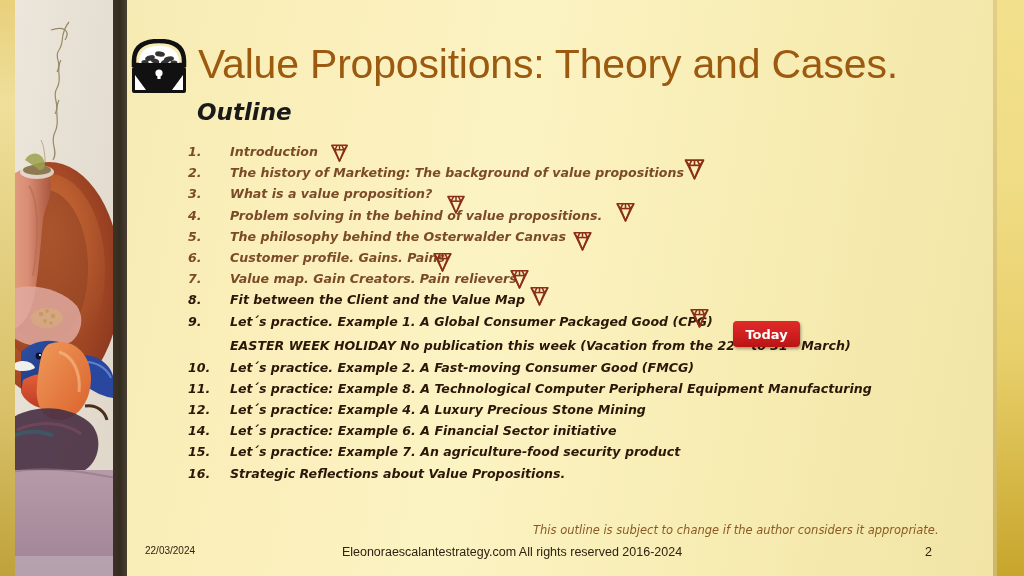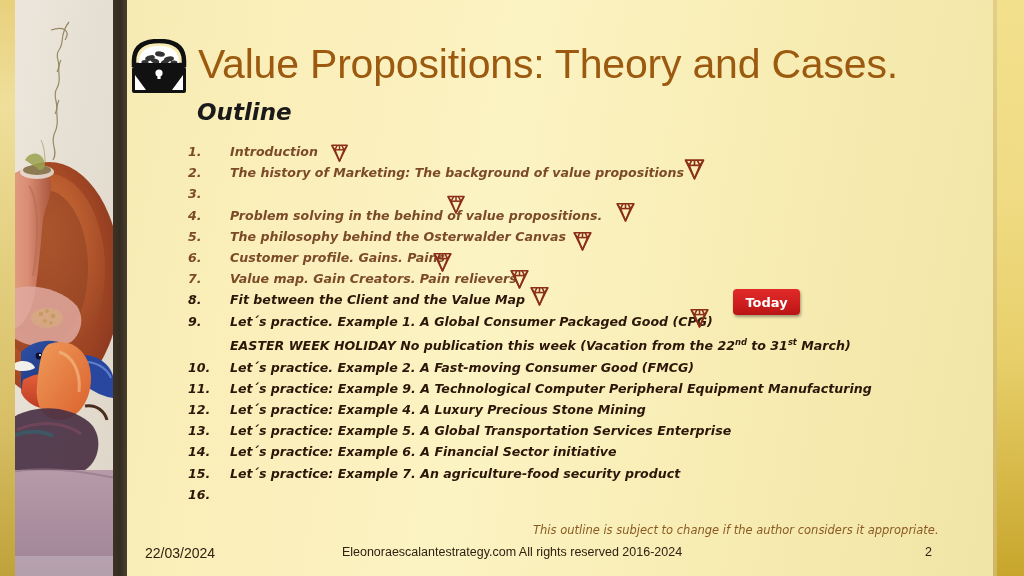--- a/index.html
+++ b/index.html
@@ -88,21 +88,21 @@
   .row.sub .num { visibility: hidden; }
   .row.sub { height: 25px; }
   .txt sup { font-size: 8.4px; vertical-align: super; }
 
   
   .gem { position: absolute; pointer-events: none; }
   .gem svg { display:block; }
 
   
   .today {
-    position: absolute; left: 733px; top: 289px;
+    position: absolute; left: 733px; top: 321px;
     width: 67px; height: 26px;
     border-radius: 4px;
     background: linear-gradient(180deg,#e02a2a 0%, #cf1e1e 55%, #b81414 100%);
     box-shadow: 1px 2px 3px rgba(0,0,0,.35);
     color: #ffffff;
     font-family: "DejaVu Sans", sans-serif;
     font-size: 13px; font-weight: bold;
     display: flex; align-items: center; justify-content: center;
   }
 
@@ -111,21 +111,21 @@
     position: absolute; left: 533px; top: 523px;
     font-family: "DejaVu Sans", sans-serif;
     font-size: 11.5px; font-style: italic;
     color: #8a5a22;
   }
 
   
   .f-date {
     position: absolute; left: 145px; top: 545px;
     font-family: "Liberation Sans", sans-serif;
-    font-size: 14px; color: #2e2212;
+    font-size: 10px; color: #2e2212;
   }
   .f-center {
     position: absolute; left: 0; right: 0; top: 545px;
     text-align: center;
     font-family: "Liberation Sans", sans-serif;
     font-size: 12.5px; color: #2e2212;
   }
   .f-page {
     position: absolute; left: 925px; top: 545px;
     font-family: "Liberation Sans", sans-serif;
@@ -260,20 +260,21 @@
       <div class="row">
         <div class="num">1.</div>
         <div class="txt">Introduction</div>
       </div>
       <div class="row">
         <div class="num">2.</div>
         <div class="txt">The history of Marketing: The background of value propositions</div>
       </div>
       <div class="row">
         <div class="num">3.</div>
+        <div class="txt">What is a value proposition?</div>
       </div>
       <div class="row">
         <div class="num">4.</div>
         <div class="txt">Problem solving in the behind of value propositions.</div>
       </div>
       <div class="row">
         <div class="num">5.</div>
         <div class="txt">The philosophy behind the Osterwalder Canvas</div>
       </div>
       <div class="row">
@@ -295,40 +296,37 @@
       <div class="row strong sub">
         <div class="num"></div>
         <div class="txt"><span>EASTER WEEK HOLIDAY No publication this week (Vacation from the 22</span><sup>nd</sup><span>  to 31</span><sup>st</sup><span> March)</span></div>
       </div>
       <div class="row strong">
         <div class="num">10.</div>
         <div class="txt">Let´s practice. Example 2. A Fast-moving Consumer Good (FMCG)</div>
       </div>
       <div class="row strong">
         <div class="num">11.</div>
-        <div class="txt">Let´s practice: Example 9. A Technological Computer Peripheral Equipment Manufacturing</div>
+        <div class="txt">Let´s practice: Example 8. A Technological Computer Peripheral Equipment Manufacturing</div>
       </div>
       <div class="row strong">
         <div class="num">12.</div>
         <div class="txt">Let´s practice: Example 4. A Luxury Precious Stone Mining</div>
       </div>
       <div class="row strong">
-        <div class="num">13.</div>
-        <div class="txt">Let´s practice: Example 5. A Global Transportation Services Enterprise</div>
-      </div>
-      <div class="row strong">
         <div class="num">14.</div>
         <div class="txt">Let´s practice: Example 6. A Financial Sector initiative</div>
       </div>
       <div class="row strong">
         <div class="num">15.</div>
         <div class="txt">Let´s practice: Example 7. An agriculture-food security product</div>
       </div>
       <div class="row strong">
         <div class="num">16.</div>
+        <div class="txt">Strategic Reflections about Value Propositions.</div>
       </div>
     </div>
 
   <div id="gem-layer">
       <div class="gem" style="left: 328px; top: 141px;">
         <svg width="23" height="23" viewBox="0 0 24 24">
           <g fill="none" stroke="#8b2f18" stroke-width="1.5" stroke-linejoin="round">
             <path d="M4 4.5 L20 4.5 L12 21 Z"></path>
             <path d="M4 4.5 L7.2 9.2 L12 21 L16.8 9.2 L20 4.5"></path>
             <path d="M7.2 9.2 L16.8 9.2"></path>

